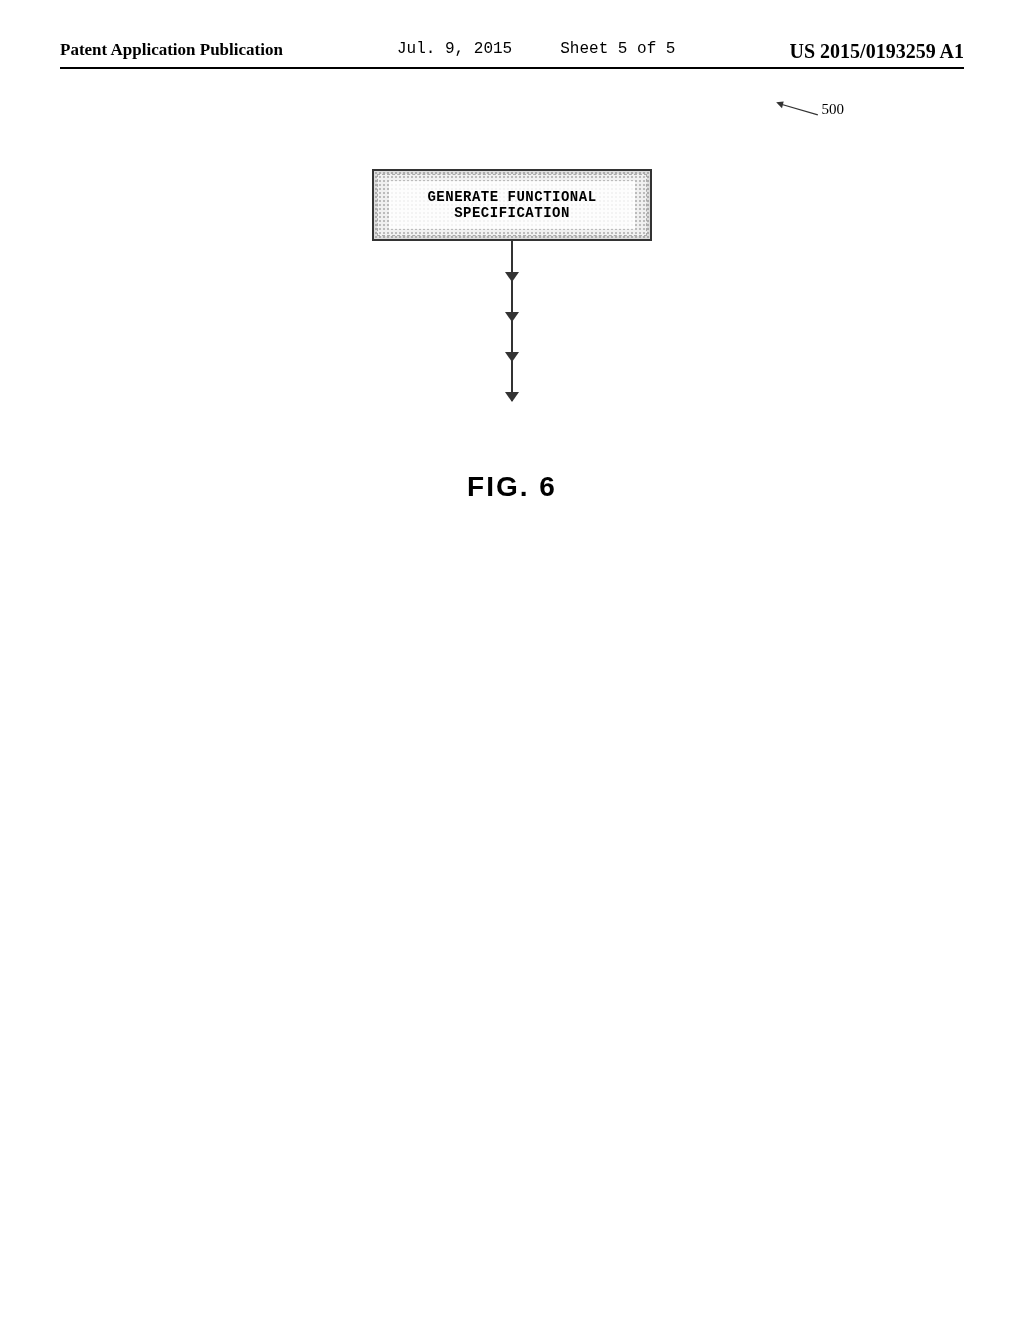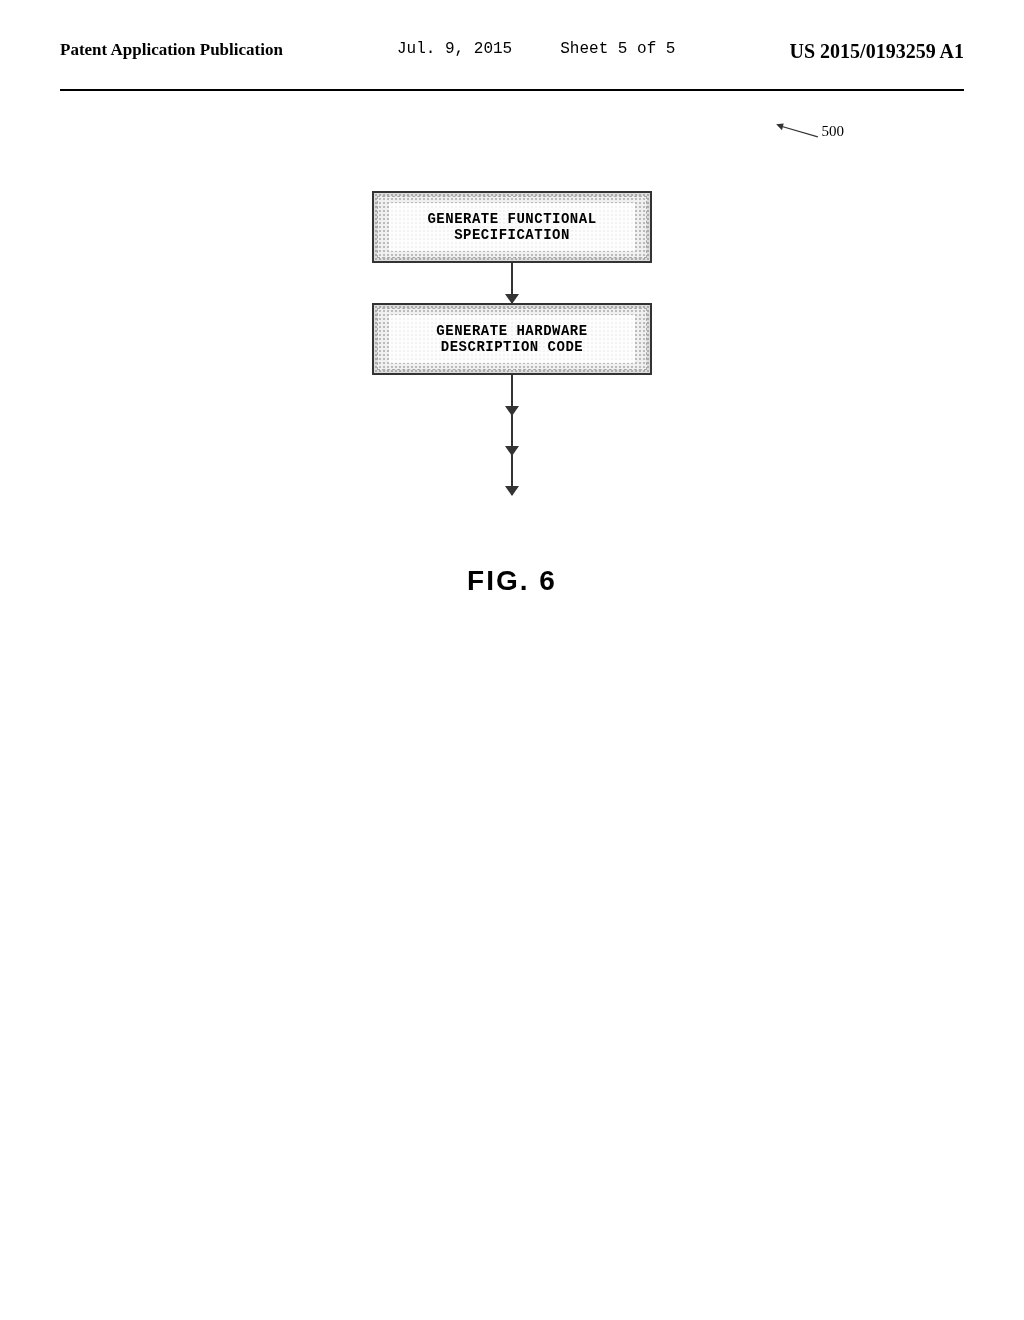--- a/index.html
+++ b/index.html
@@ -23,21 +23,21 @@
       background: #ffffff;
       padding: 40px 60px;
       position: relative;
     }
 
     
     .header {
       display: flex;
       justify-content: space-between;
       align-items: flex-start;
-      padding-bottom: 26px;
+      padding-bottom: 4px;
       border-bottom: 2px solid #000;
       margin-bottom: 20px;
     }
 
     .header-left {
       font-size: 17px;
       font-weight: bold;
       font-family: 'Times New Roman', Times, serif;
     }
 
@@ -222,28 +222,20 @@
         <span class="step-label">502</span>
         <div class="step-box">
           <div class="step-box-inner">
             GENERATE FUNCTIONAL<br>SPECIFICATION
           </div>
         </div>
       </div>
 
       <div class="arrow-down"></div>
 
-      <div class="step-row">
-        <span class="step-label">504</span>
-        <div class="step-box">
-          <div class="step-box-inner">
-            GENERATE HARDWARE<br>DESCRIPTION CODE
-          </div>
-        </div>
-      </div>
 
       <div class="arrow-down"></div>
 
 
       <div class="arrow-down"></div>
 
 
       <div class="arrow-down"></div>
 
 

